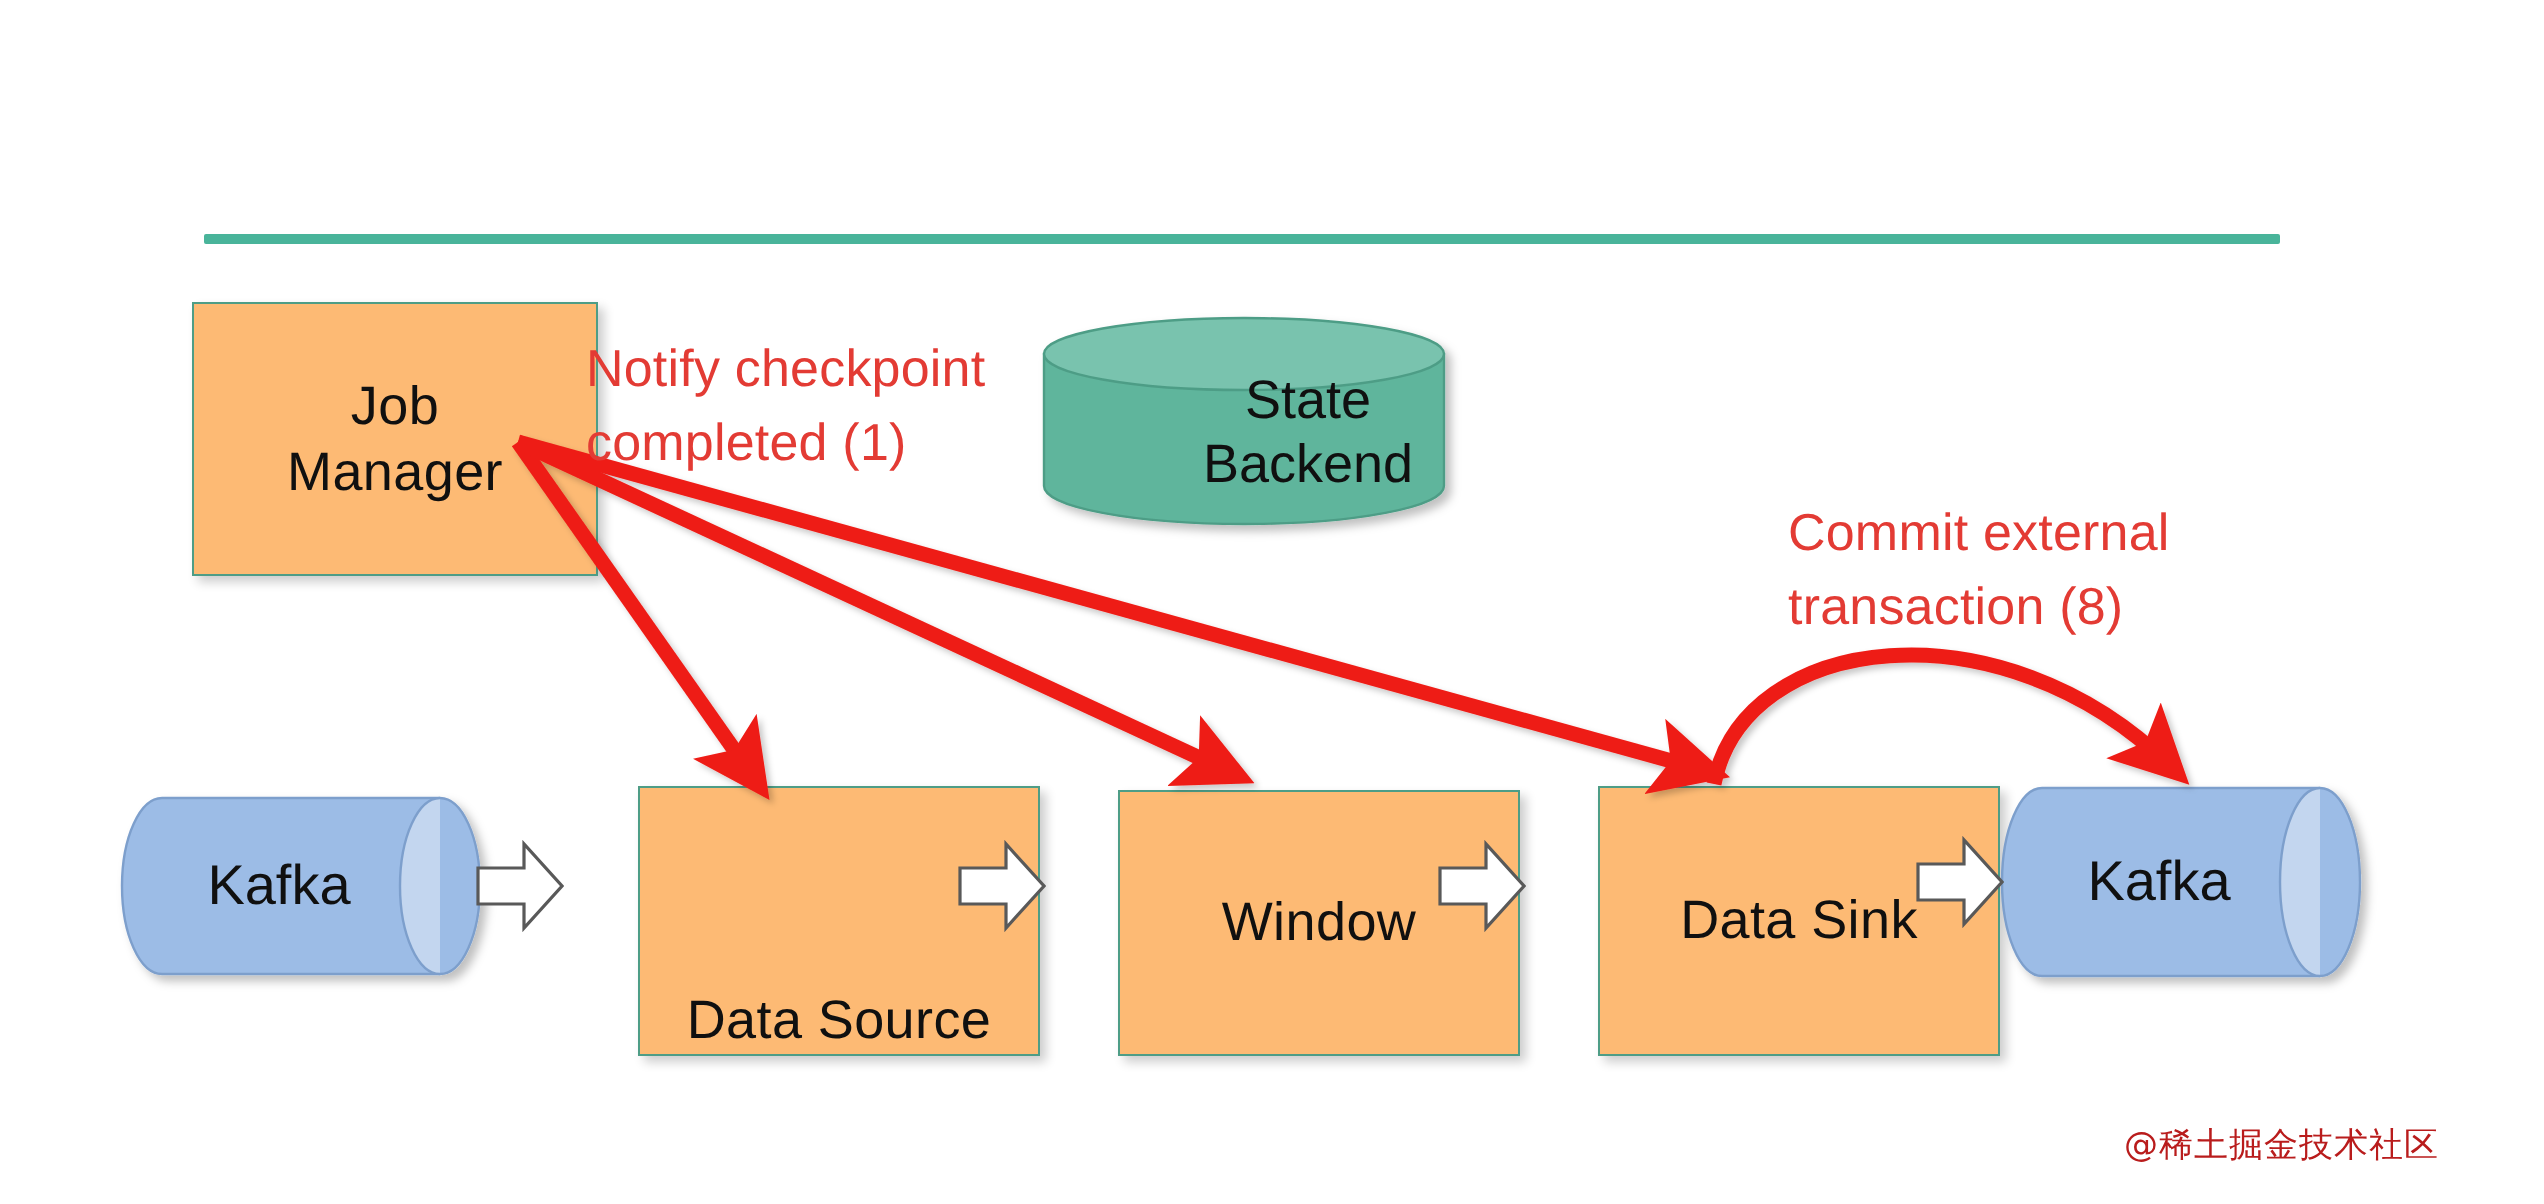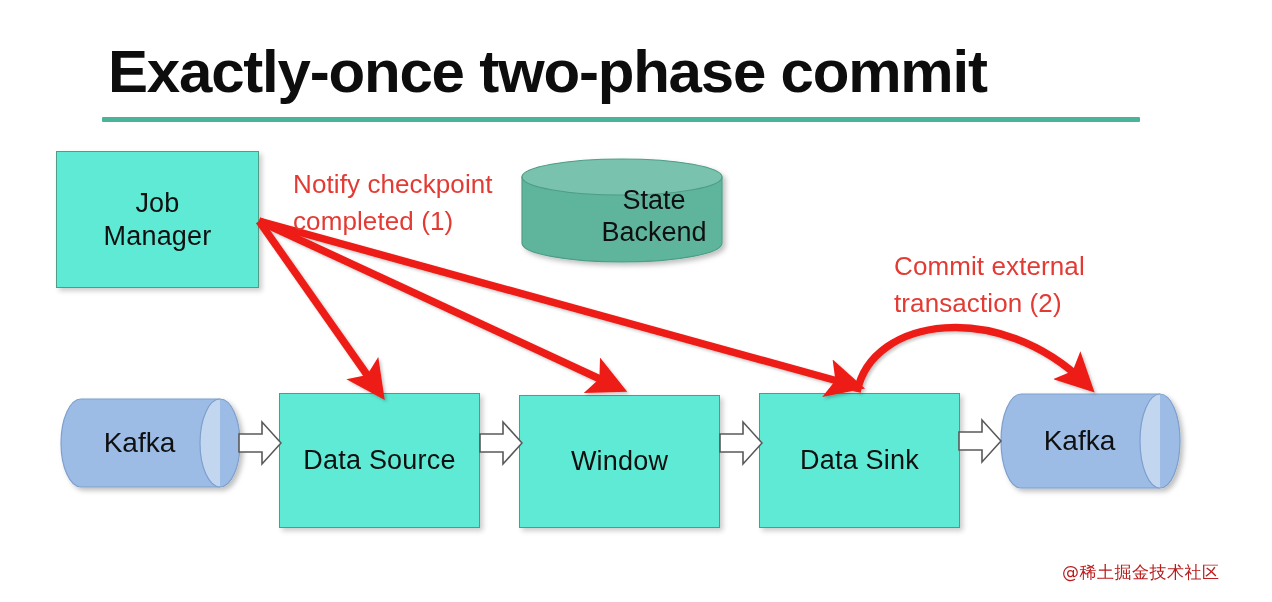--- a/index.html
+++ b/index.html
@@ -40,40 +40,41 @@
     width: 1038px;
     height: 5px;
     background: #49b49a;
     border-radius: 1px;
   }
 
   
   .box {
     position: absolute;
     box-sizing: border-box;
-    background: #5eead4;
+    background: #fdba74;
     border: 1px solid #4e9d86;
     box-shadow: 3px 3px 5px rgba(0,0,0,0.20);
     display: flex;
     align-items: center;
     justify-content: center;
     text-align: center;
     color: #101010;
     font-size: 27px;
     line-height: 1.22;
     font-weight: 400;
     letter-spacing: 0.2px;
+    margin-left: 40px;
   }
   .box .label { pointer-events: none; white-space: pre-line; }
 
   #job-manager {
     left: 56px; top: 151px; width: 203px; height: 137px;
     font-size: 27px;
   }
-  #data-source { left: 279px; top: 393px; width: 201px; height: 135px; }
+  #data-source { left: 279px; top: 393px; width: 201px; height: 135px; align-items: flex-end; }
   #window-op   { left: 519px; top: 395px; width: 201px; height: 133px; }
   #data-sink   { left: 759px; top: 393px; width: 201px; height: 135px; }
 
   
   .cyl-wrap { position: absolute; }
   .cyl-wrap svg { display: block; overflow: visible; }
   .cyl-label {
     position: absolute;
     left: 0; top: 0;
     width: 100%; height: 100%;
@@ -132,21 +133,20 @@
     letter-spacing: 0.5px;
     font-family: "DejaVu Sans", "Liberation Sans", sans-serif;
     white-space: nowrap;
   }
 </style>
 </head>
 <body>
 
 <div id="slide">
 
-  <div id="slide-title">Exactly-once two-phase commit</div>
   <div id="title-rule"></div>
 
   <div class="box" id="job-manager">
     <span class="label">Job
 Manager</span>
   </div>
 
   <div class="cyl-wrap" id="state-backend">
     <svg width="202" height="104" viewBox="0 0 202 104">
       <defs>
@@ -237,17 +237,17 @@
       <line x1="259" y1="221" x2="377" y2="389" marker-end="url(#redHead)"></line>
       <line x1="259" y1="221" x2="615" y2="386" marker-end="url(#redHead)"></line>
       <line x1="259" y1="221" x2="852" y2="385" marker-end="url(#redHead)"></line>
       <path d="M857,392 C872,316 1000,300 1085,383" marker-end="url(#redHead)"></path>
     </g>
   </svg>
 
   <div class="annot" id="annot-notify">Notify checkpoint
 completed (1)</div>
   <div class="annot" id="annot-commit">Commit external
-transaction (2)</div>
+transaction (8)</div>
 
   <div id="watermark">@稀土掘金技术社区</div>
 
 </div>
 
 </body></html>

